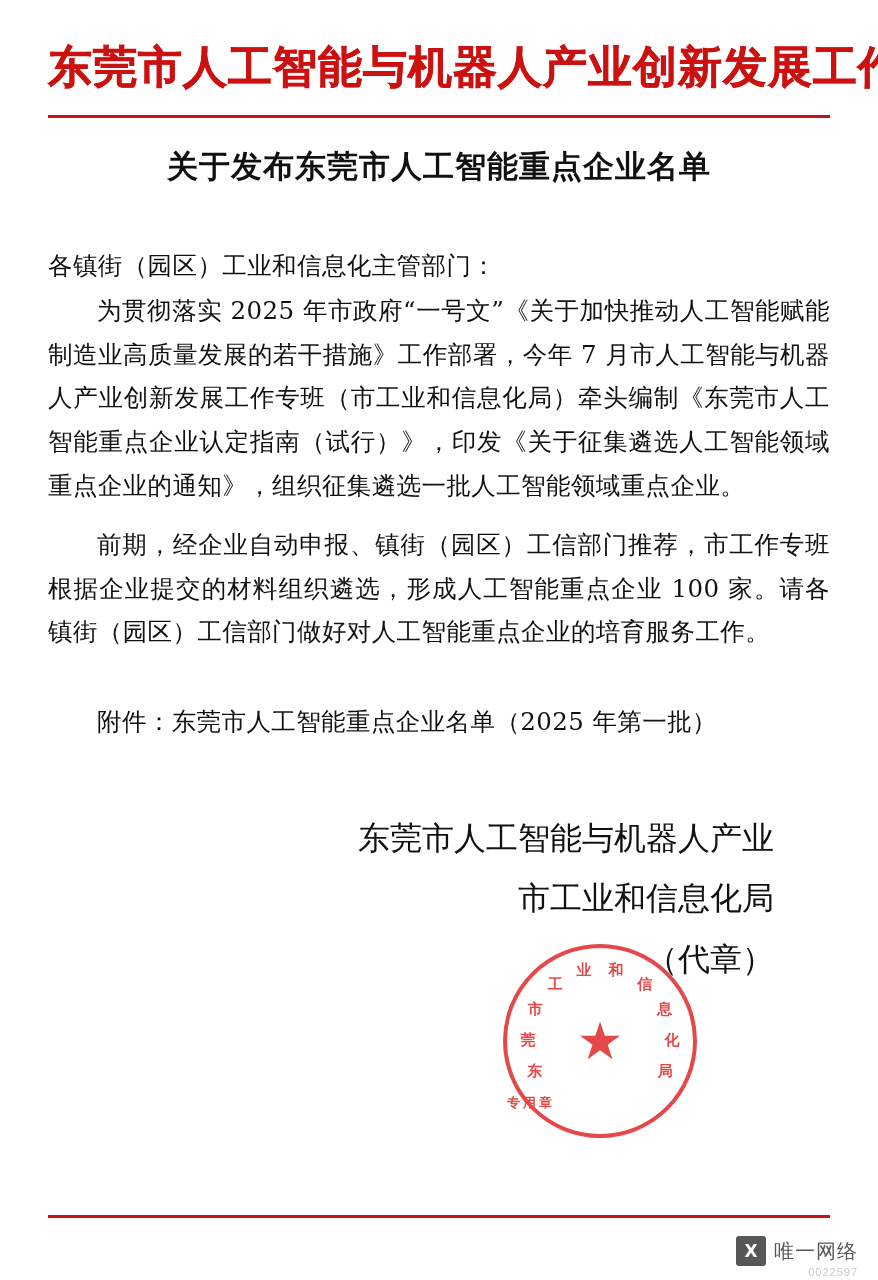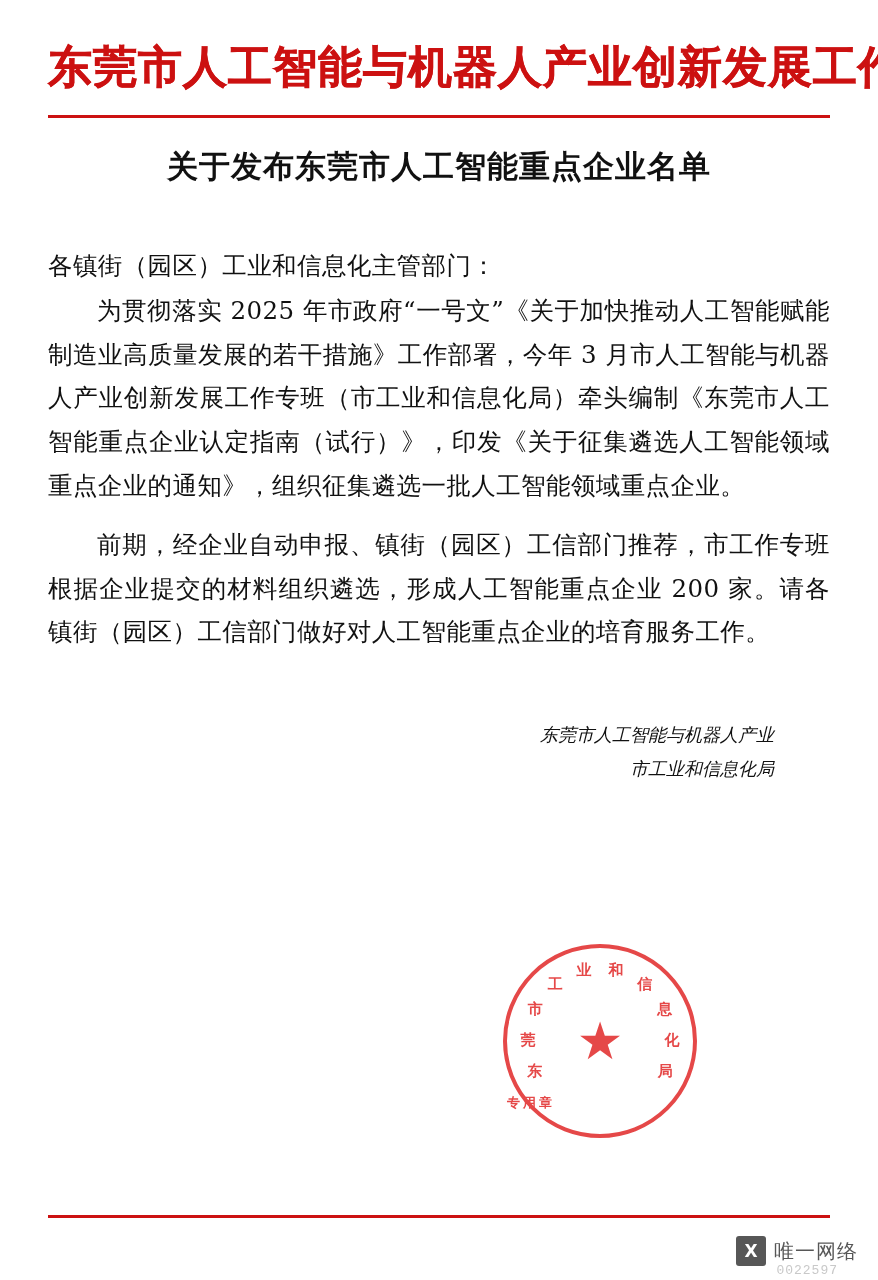--- a/index.html
+++ b/index.html
@@ -85,24 +85,23 @@
     font-size: 24.5px;
     line-height: 1.78;
   }
 
   
   .signature {
     margin-top: 64px;
     position: relative;
     text-align: right;
     padding-right: 56px;
-    font-size: 18px;
+    font-size: 32px;
     line-height: 1.9;
     color: #111;
-    font-style: italic;
   }
   .signature div {
     white-space: nowrap;
   }
 
   
   .seal {
     position: absolute;
     left: 503px;
     top: 944px;
@@ -186,51 +185,53 @@
     border-radius: 3px;
   }
   .wm-text {
     font-size: 20px;
     color: #3a3a3a;
     font-family: Liberation Serif, serif;
     letter-spacing: 1px;
   }
   .wm-code {
     position: absolute;
-    right: 40px;
+    right: 20px;
     bottom: 2px;
-    font-size: 13px;
+    font-size: 11px;
     color: #c9c9c9;
-    font-family: Liberation Mono, monospace;
+    font-family: Liberation Sans, sans-serif;
     letter-spacing: 1px;
   }
 </style>
 </head>
 <body>
 
 <div class="page">
 
   <div class="letterhead">
     <div class="letterhead-title">东莞市人工智能与机器人产业创新发展工作专班</div>
     <div class="letterhead-rule"></div>
   </div>
 
   <div class="doc-title">
     <span class="line1">关于发布东莞市人工智能重点企业名单</span>
   </div>
 
   <div class="body-block">
     <p class="salutation">各镇街（园区）工业和信息化主管部门：</p>
-    <p class="para">为贯彻落实 2025 年市政府“一号文”《关于加快推动人工智能赋能制造业高质量发展的若干措施》工作部署，今年 3 月市人工智能与机器人产业创新发展工作专班（市工业和信息化局）牵头编制《东莞市人工智能重点企业认定指南（试行）》，印发《关于征集遴选人工智能领域重点企业的通知》，组织征集遴选一批人工智能领域重点企业。</p>
-    <p class="para">前期，经企业自动申报、镇街（园区）工信部门推荐，市工作专班根据企业提交的材料组织遴选，形成人工智能重点企业 200 家。请各镇街（园区）工信部门做好对人工智能重点企业的培育服务工作。</p>
+    <p class="para">为贯彻落实 2025 年市政府“一号文”《关于加快推动人工智能赋能制造业高质量发展的若干措施》工作部署，今年 7 月市人工智能与机器人产业创新发展工作专班（市工业和信息化局）牵头编制《东莞市人工智能重点企业认定指南（试行）》，印发《关于征集遴选人工智能领域重点企业的通知》，组织征集遴选一批人工智能领域重点企业。</p>
+    <p class="para">前期，经企业自动申报、镇街（园区）工信部门推荐，市工作专班根据企业提交的材料组织遴选，形成人工智能重点企业 100 家。请各镇街（园区）工信部门做好对人工智能重点企业的培育服务工作。</p>
+    <p class="attachment">附件：东莞市人工智能重点企业名单（2025 年第一批）</p>
   </div>
 
   <div class="signature">
     <div>东莞市人工智能与机器人产业</div>
     <div>市工业和信息化局</div>
+    <div>（代章）</div>
   </div>
 
   <div class="seal">
     <div class="seal-inner"></div>
     <div class="seal-arc-text" id="seal-arc">
         <span style="transform: rotate(-115deg) translate(0px, -72px) rotate(115deg) translate(-50%, -50%);">东</span>
         <span style="transform: rotate(-89.4444deg) translate(0px, -72px) rotate(89.4444deg) translate(-50%, -50%);">莞</span>
         <span style="transform: rotate(-63.8889deg) translate(0px, -72px) rotate(63.8889deg) translate(-50%, -50%);">市</span>
         <span style="transform: rotate(-38.3333deg) translate(0px, -72px) rotate(38.3333deg) translate(-50%, -50%);">工</span>
         <span style="transform: rotate(-12.7778deg) translate(0px, -72px) rotate(12.7778deg) translate(-50%, -50%);">业</span>

